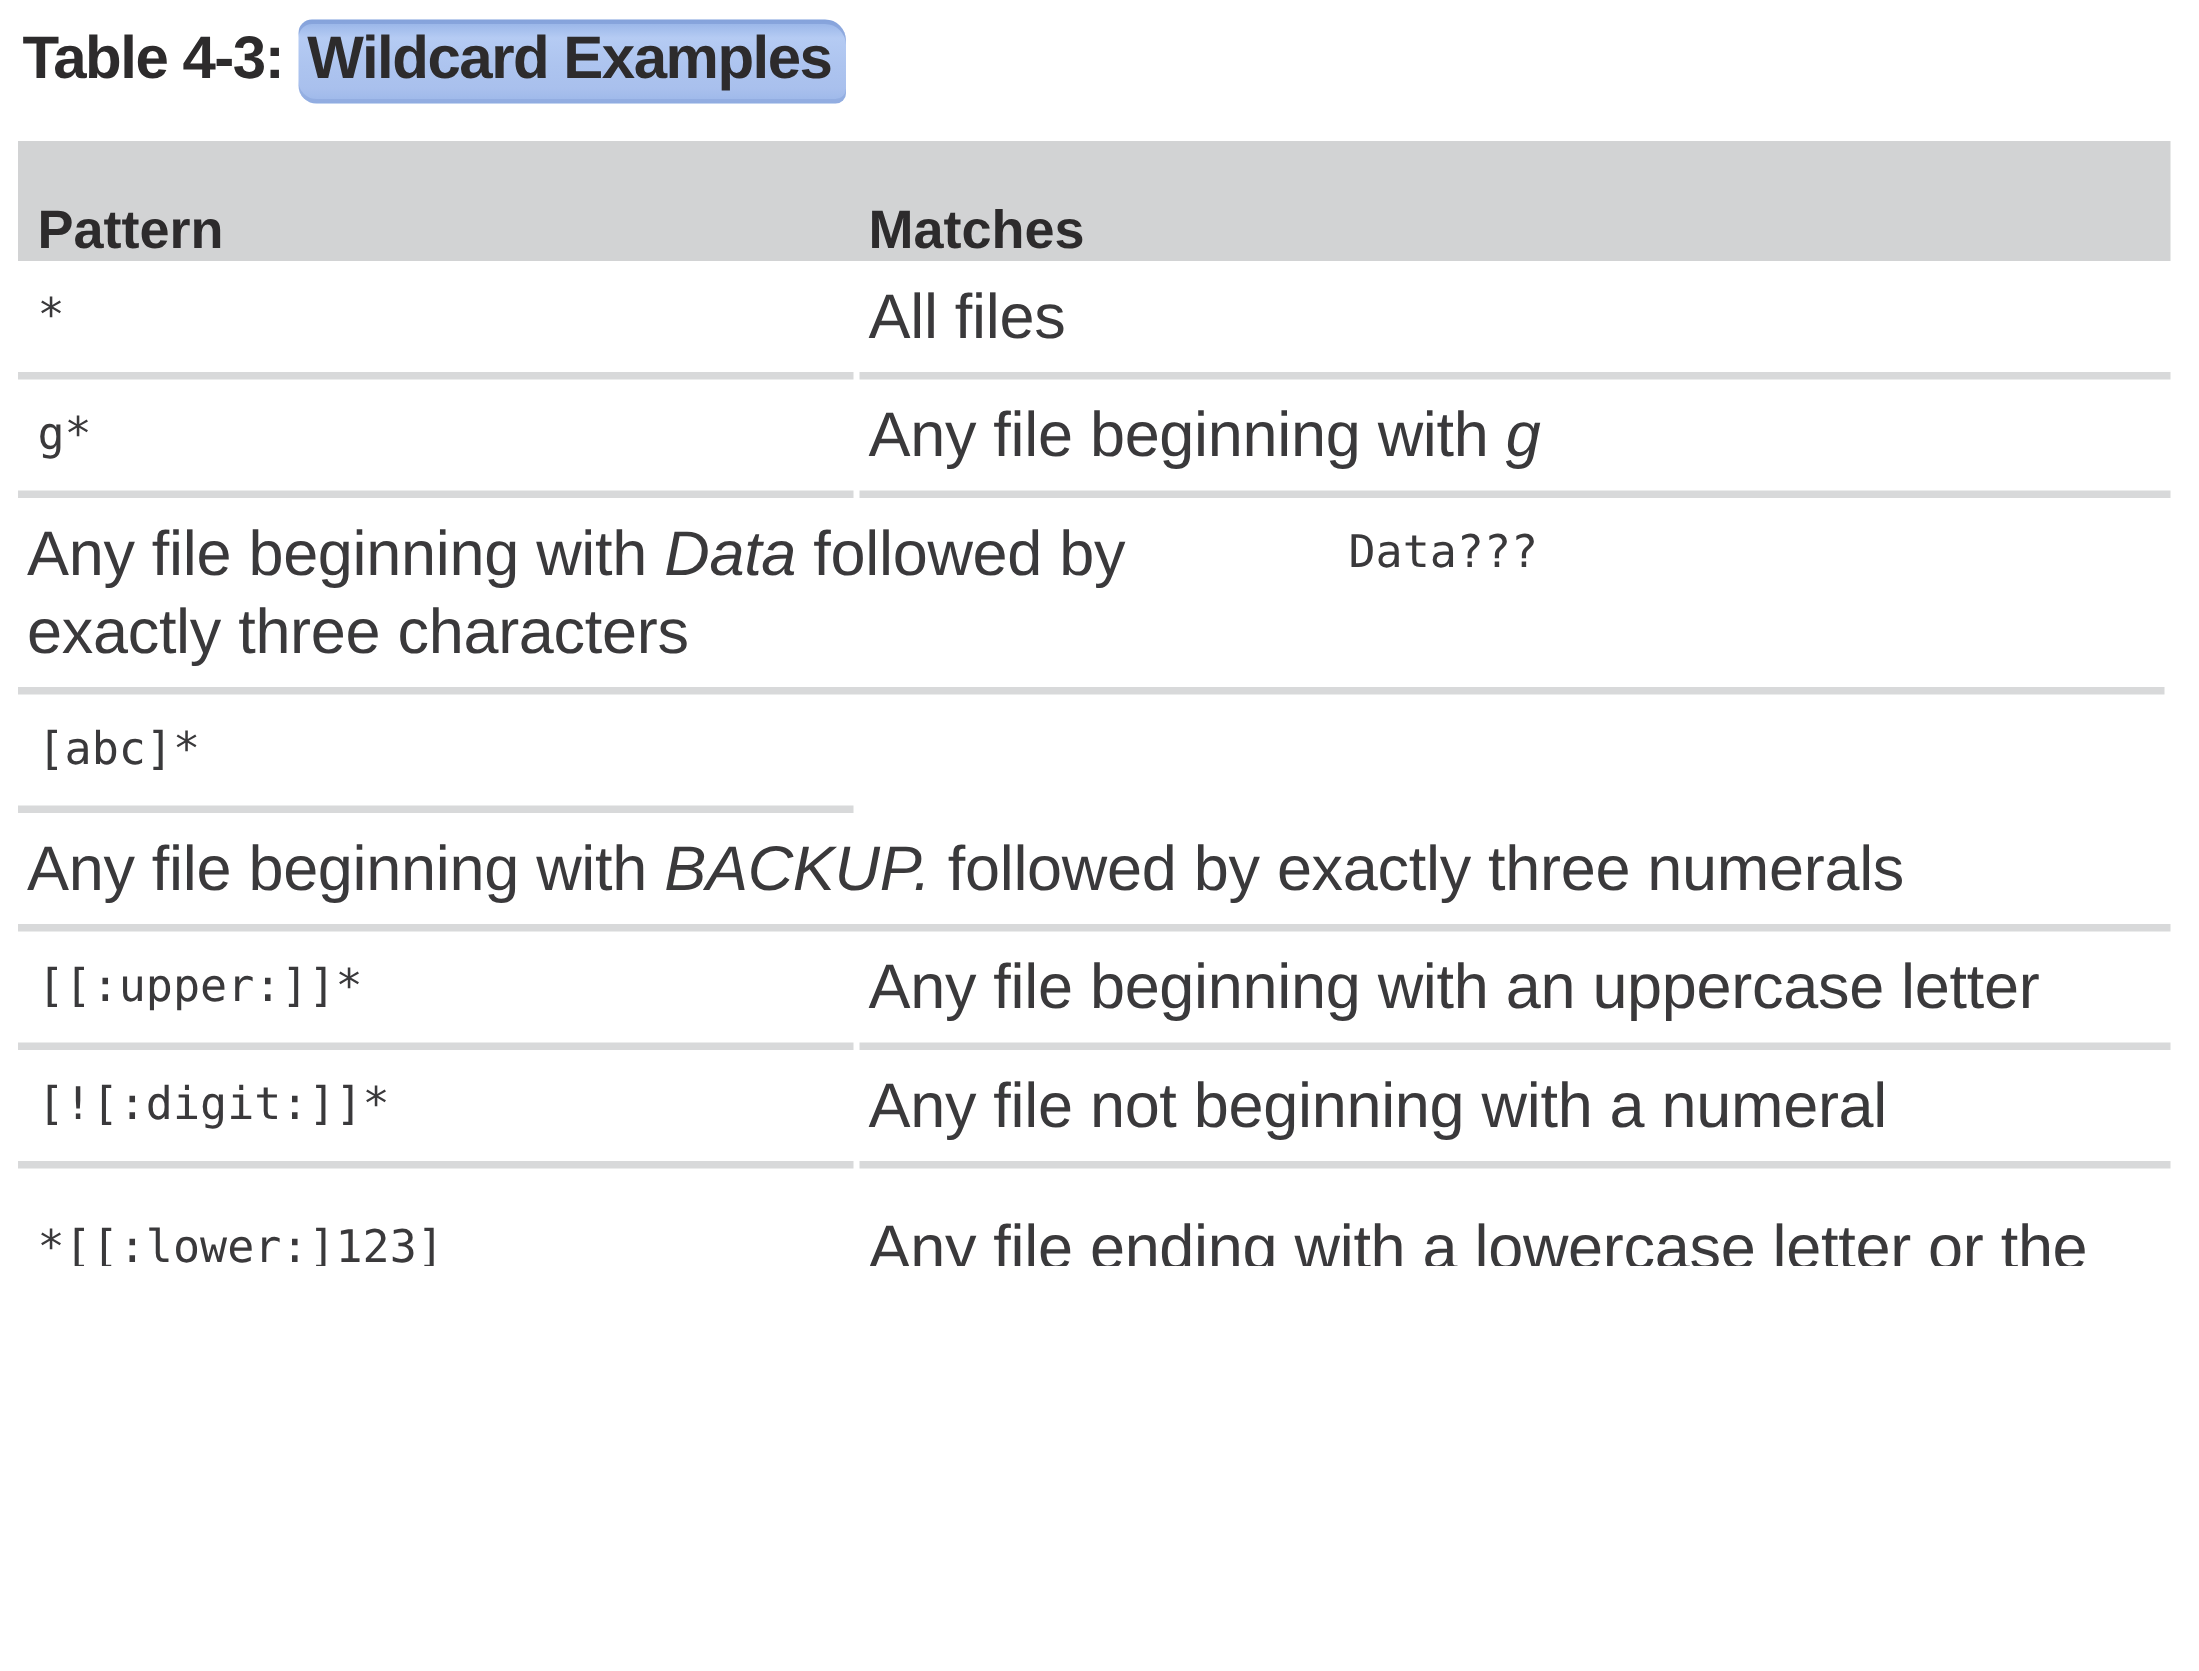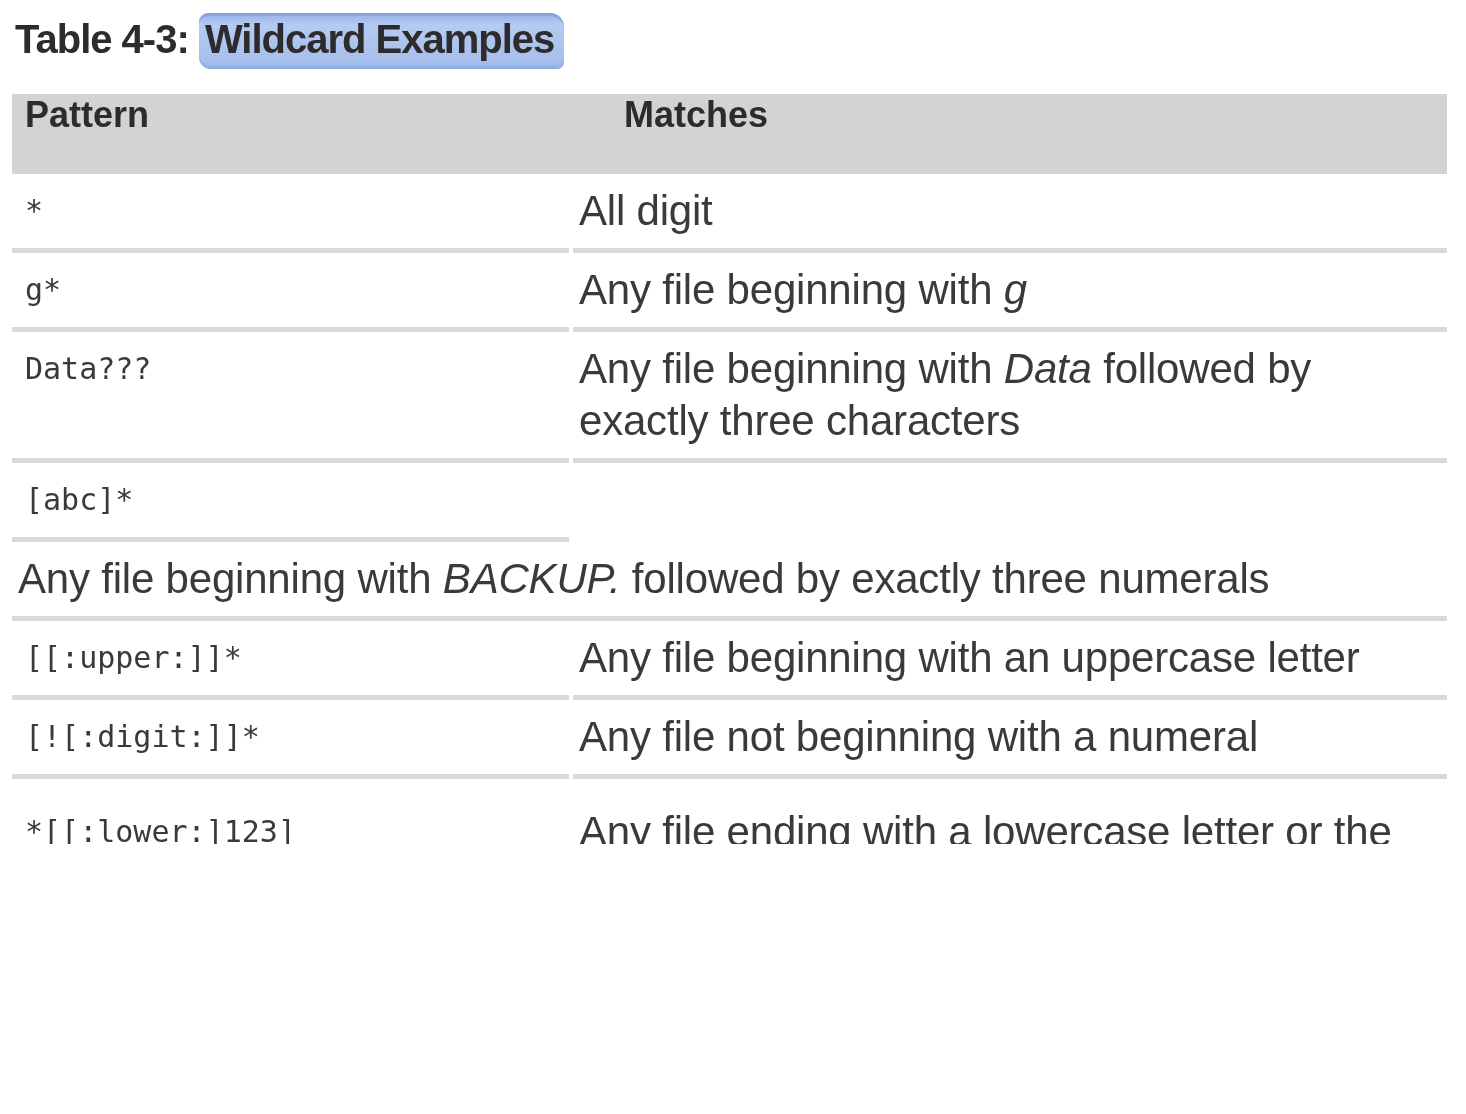--- a/index.html
+++ b/index.html
@@ -37,27 +37,27 @@
 
   
   .wtable {
     margin: 22px 0 0 12px;
     width: 1435px;
   }
   .thead {
     display: flex;
     background: #d2d3d4;
     height: 80px;
-    align-items: flex-start;
+    align-items: flex-end;
     font-weight: bold;
     font-size: 36px;
     color: #2d2b2c;
   }
   .col-pattern { width: 561px; box-sizing: border-box; padding-left: 13px; flex: none; }
-  .col-matches { flex: 1; box-sizing: border-box; padding-left: 6px; margin-left: 45px; }
+  .col-matches { flex: 1; box-sizing: border-box; padding-left: 6px; }
 
   .trow { display: flex; }
   .cell {
     box-sizing: border-box;
     padding-top: 11px;
     padding-bottom: 11px;
     border-bottom: 5px solid #d8d9da;
   }
   .trow:last-of-type .cell { border-bottom: none; margin-top: 16px; }
   .cell-pattern {
@@ -108,32 +108,32 @@
   <div class="wtable">
 
     <div class="thead">
       <div class="col-pattern">Pattern</div>
       <div class="col-matches">Matches</div>
     </div>
 
     <div id="tbody">
   <div class="trow">
     <div class="cell cell-pattern">*</div>
-    <div class="cell cell-matches">All digit</div>
+    <div class="cell cell-matches">All files</div>
   </div>
 
   <div class="trow">
     <div class="cell cell-pattern">g*</div>
     <div class="cell cell-matches">Any file beginning with <em>g</em></div>
   </div>
 
 
   <div class="trow">
+    <div class="cell cell-matches">Any file beginning with <em>Data</em> followed by exactly three characters</div>
     <div class="cell cell-pattern">Data???</div>
-    <div class="cell cell-matches">Any file beginning with <em>Data</em> followed by exactly three characters</div>
   </div>
 
   <div class="trow">
     <div class="cell cell-pattern">[abc]*</div>
   </div>
 
   <div class="trow">
     <div class="cell cell-matches">Any file beginning with <em>BACKUP.</em> followed by exactly three numerals</div>
   </div>
 

